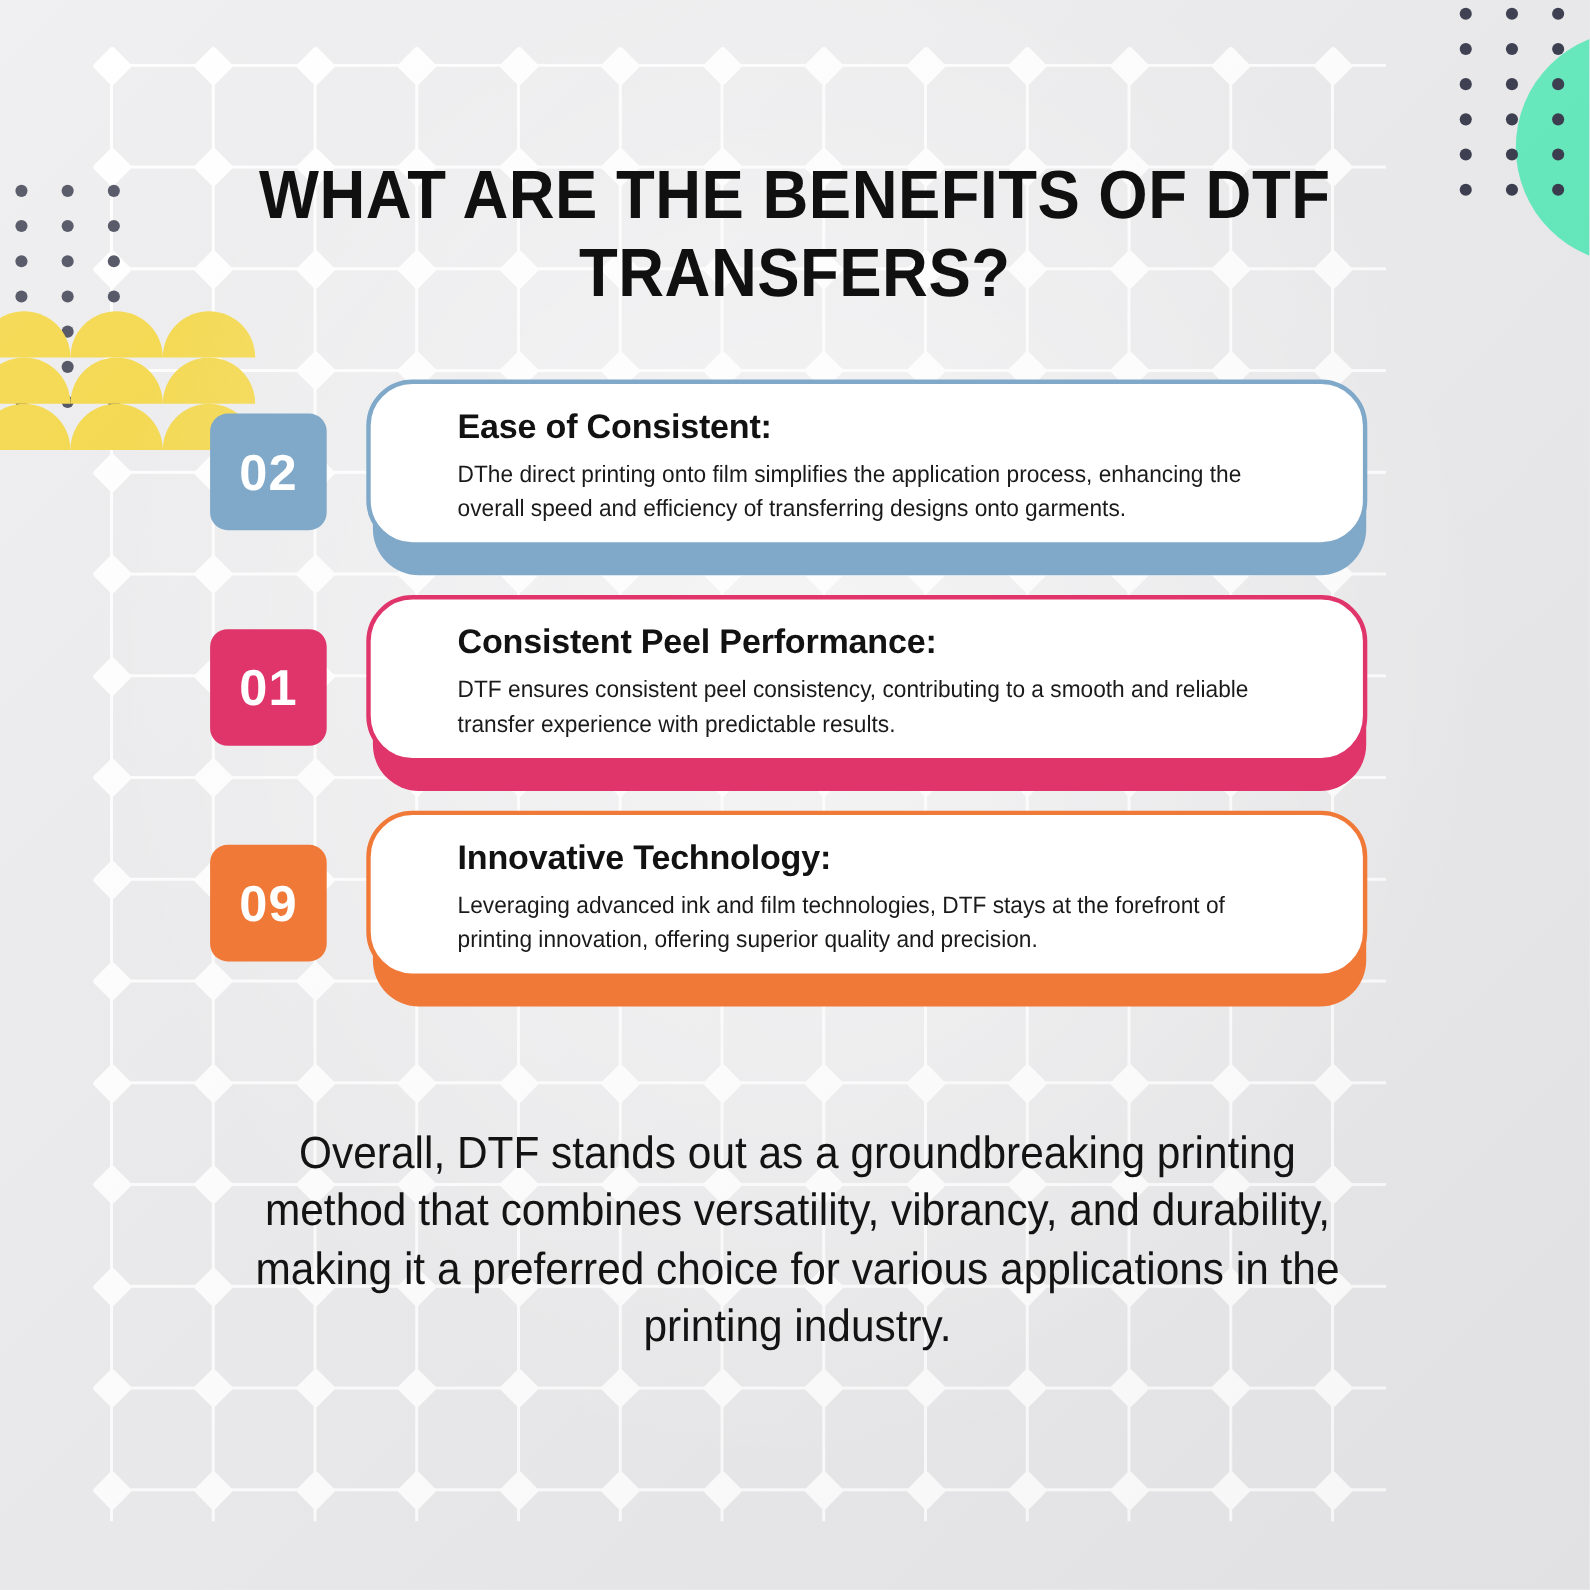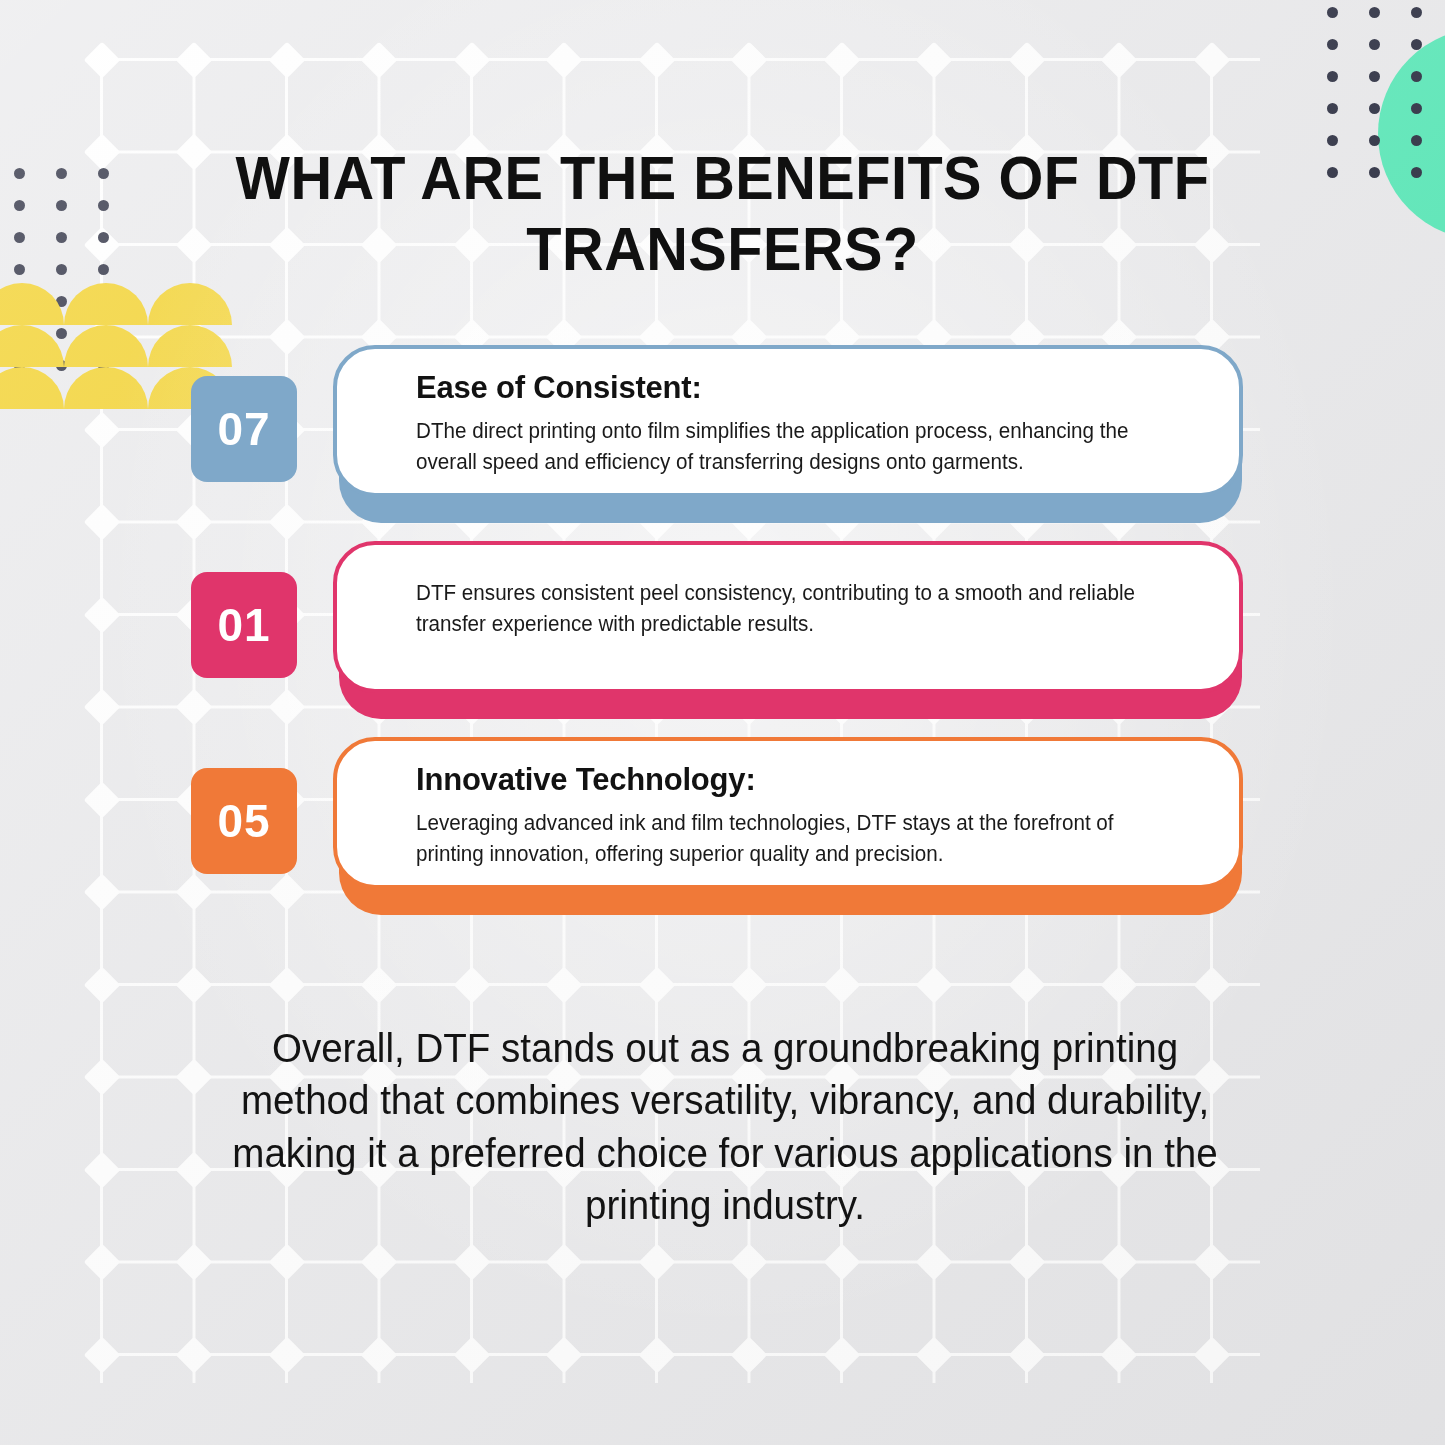--- a/index.html
+++ b/index.html
@@ -442,40 +442,41 @@
       <div class="arch" style="left: 84px; top: 84px; background: rgb(242, 206, 27);"></div>
       <div class="arch" style="left: 168px; top: 84px; background: rgb(242, 206, 27);"></div>
     </div>
 
   <div class="vignette"></div>
 
   <div class="title">WHAT ARE THE BENEFITS OF DTF TRANSFERS?</div>
 
   <div class="cards" id="cards">
       <div class="card-row">
-        <div class="badge" style="background: rgb(127, 168, 201);">07</div>
+        <div class="badge" style="background: rgb(127, 168, 201);">02</div>
         <div class="card-wrap">
           <div class="card-back" style="background: rgb(127, 168, 201);"></div>
           <div class="card-front" style="border-color: rgb(127, 168, 201);">
             <div class="card-heading">Ease of Consistent:</div>
             <div class="card-body">DThe direct printing onto film simplifies the application process, enhancing the overall speed and efficiency of transferring designs onto garments.</div>
           </div>
         </div>
       </div>
       <div class="card-row">
         <div class="badge" style="background: rgb(224, 53, 107);">01</div>
         <div class="card-wrap">
           <div class="card-back" style="background: rgb(224, 53, 107);"></div>
           <div class="card-front" style="border-color: rgb(224, 53, 107);">
+            <div class="card-heading">Consistent Peel Performance:</div>
             <div class="card-body">DTF ensures consistent peel consistency, contributing to a smooth and reliable transfer experience with predictable results.</div>
           </div>
         </div>
       </div>
       <div class="card-row">
-        <div class="badge" style="background: rgb(240, 121, 56);">05</div>
+        <div class="badge" style="background: rgb(240, 121, 56);">09</div>
         <div class="card-wrap">
           <div class="card-back" style="background: rgb(240, 121, 56);"></div>
           <div class="card-front" style="border-color: rgb(240, 121, 56);">
             <div class="card-heading">Innovative Technology:</div>
             <div class="card-body">Leveraging advanced ink and film technologies, DTF stays at the forefront of printing innovation, offering superior quality and precision.</div>
           </div>
         </div>
       </div>
     </div>
 

